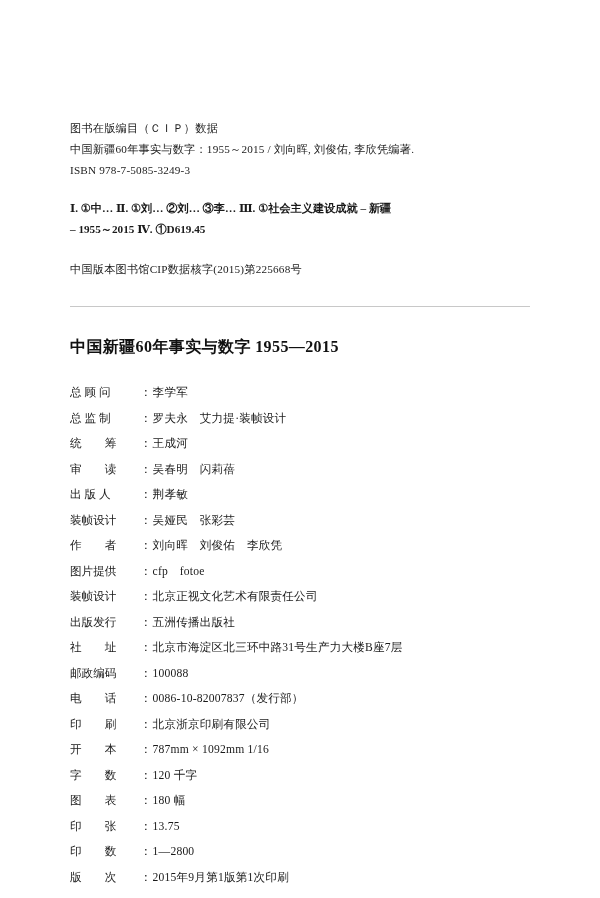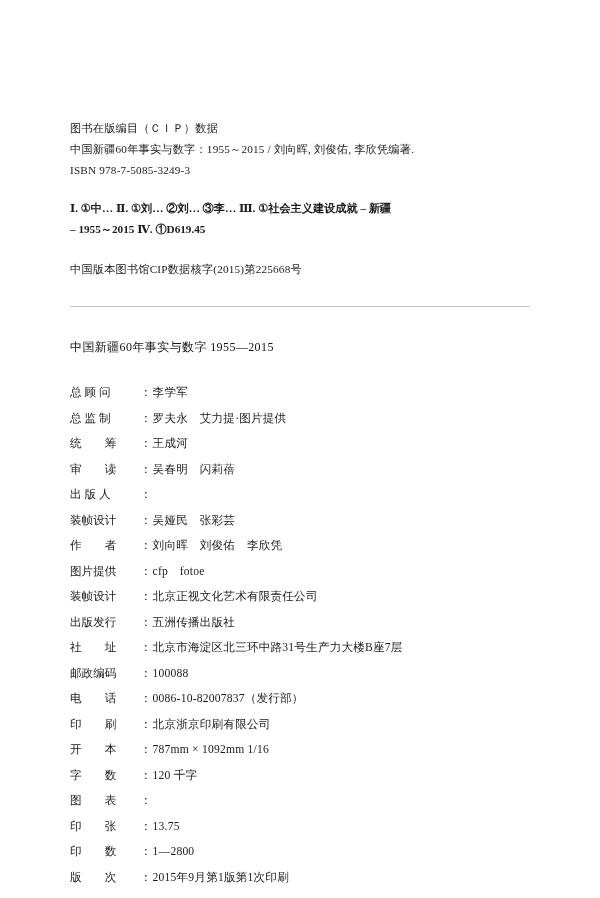--- a/index.html
+++ b/index.html
@@ -49,22 +49,22 @@
     margin-top: 26px;
     margin-bottom: 0;
     border: 0;
     border-top: 1px solid #c8c8c8;
     width: 460px;
   }
 
   
   .book-title {
     margin-top: 29px;
-    font-size: 12px;
-    font-weight: normal;
+    font-size: 16px;
+    font-weight: bold;
     letter-spacing: 0.4px;
     line-height: 22px;
     color: #111;
   }
 
   
   .credits {
     margin-top: 22px;
     font-size: 11.6px;
     line-height: 25.5px;
@@ -126,38 +126,39 @@
 
     <div class="credit-row">
       <span class="credit-label nojust">总 顾 问</span>
       <span class="credit-sep">：</span>
       <span class="credit-value">李学军</span>
     </div>
 
     <div class="credit-row">
       <span class="credit-label nojust">总 监 制</span>
       <span class="credit-sep">：</span>
-      <span class="credit-value">罗夫永　艾力提·图片提供</span>
+      <span class="credit-value">罗夫永　艾力提·装帧设计</span>
     </div>
 
     <div class="credit-row">
       <span class="credit-label nojust">统　　筹</span>
       <span class="credit-sep">：</span>
       <span class="credit-value">王成河</span>
     </div>
 
     <div class="credit-row">
       <span class="credit-label nojust">审　　读</span>
       <span class="credit-sep">：</span>
       <span class="credit-value">吴春明　闪莉蓓</span>
     </div>
 
     <div class="credit-row">
       <span class="credit-label nojust">出 版 人</span>
       <span class="credit-sep">：</span>
+      <span class="credit-value">荆孝敏</span>
     </div>
 
     <div class="credit-row">
       <span class="credit-label nojust">装帧设计</span>
       <span class="credit-sep">：</span>
       <span class="credit-value">吴娅民　张彩芸</span>
     </div>
 
     <div class="credit-row">
       <span class="credit-label nojust">作　　者</span>
@@ -215,20 +216,21 @@
 
     <div class="credit-row">
       <span class="credit-label nojust">字　　数</span>
       <span class="credit-sep">：</span>
       <span class="credit-value">120 千字</span>
     </div>
 
     <div class="credit-row">
       <span class="credit-label nojust">图　　表</span>
       <span class="credit-sep">：</span>
+      <span class="credit-value">180 幅</span>
     </div>
 
     <div class="credit-row">
       <span class="credit-label nojust">印　　张</span>
       <span class="credit-sep">：</span>
       <span class="credit-value latin">13.75</span>
     </div>
 
     <div class="credit-row">
       <span class="credit-label nojust">印　　数</span>

